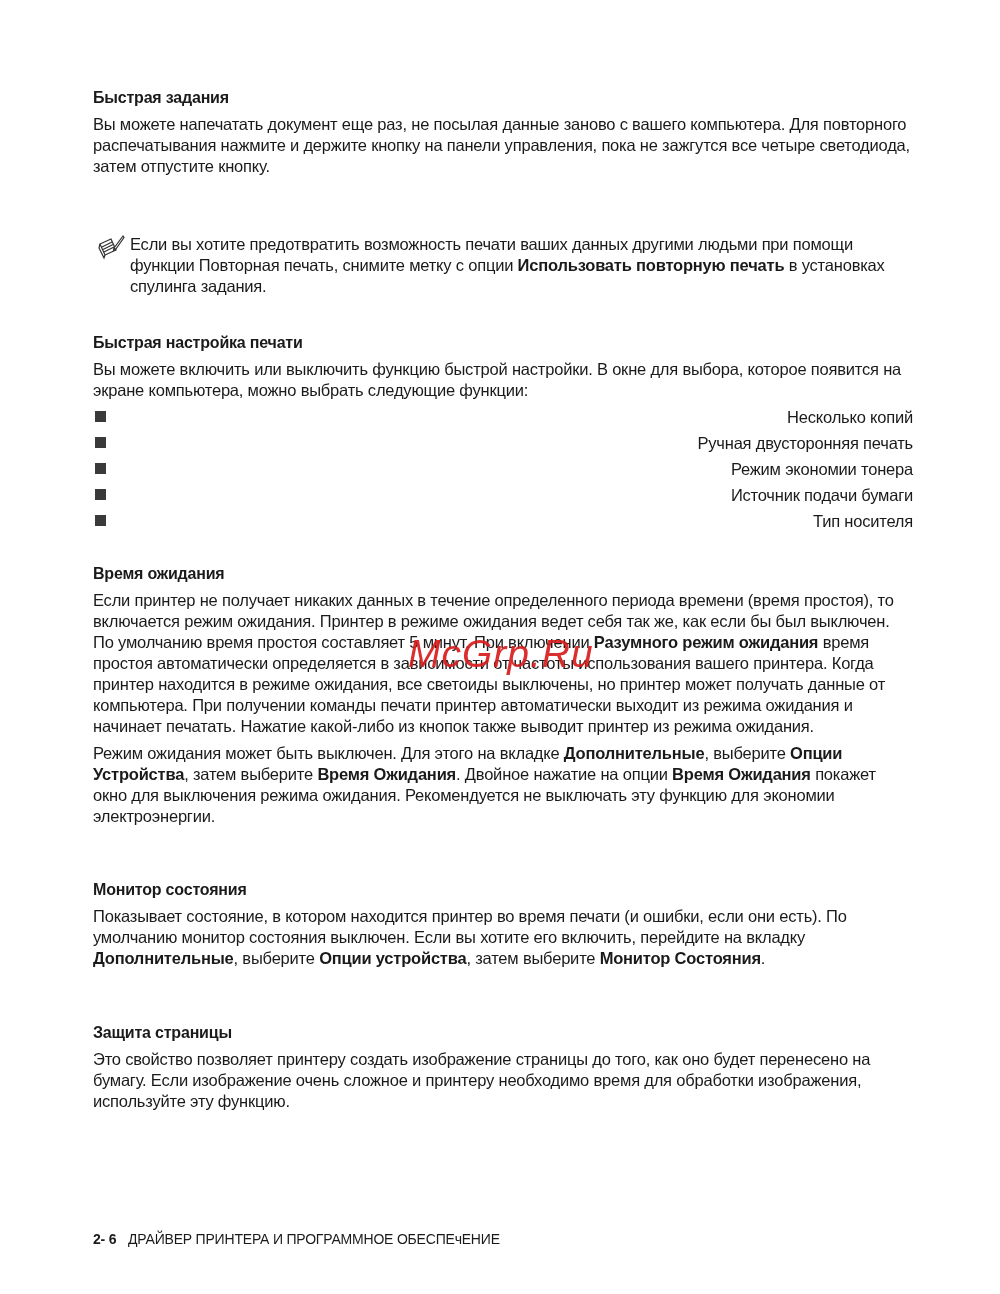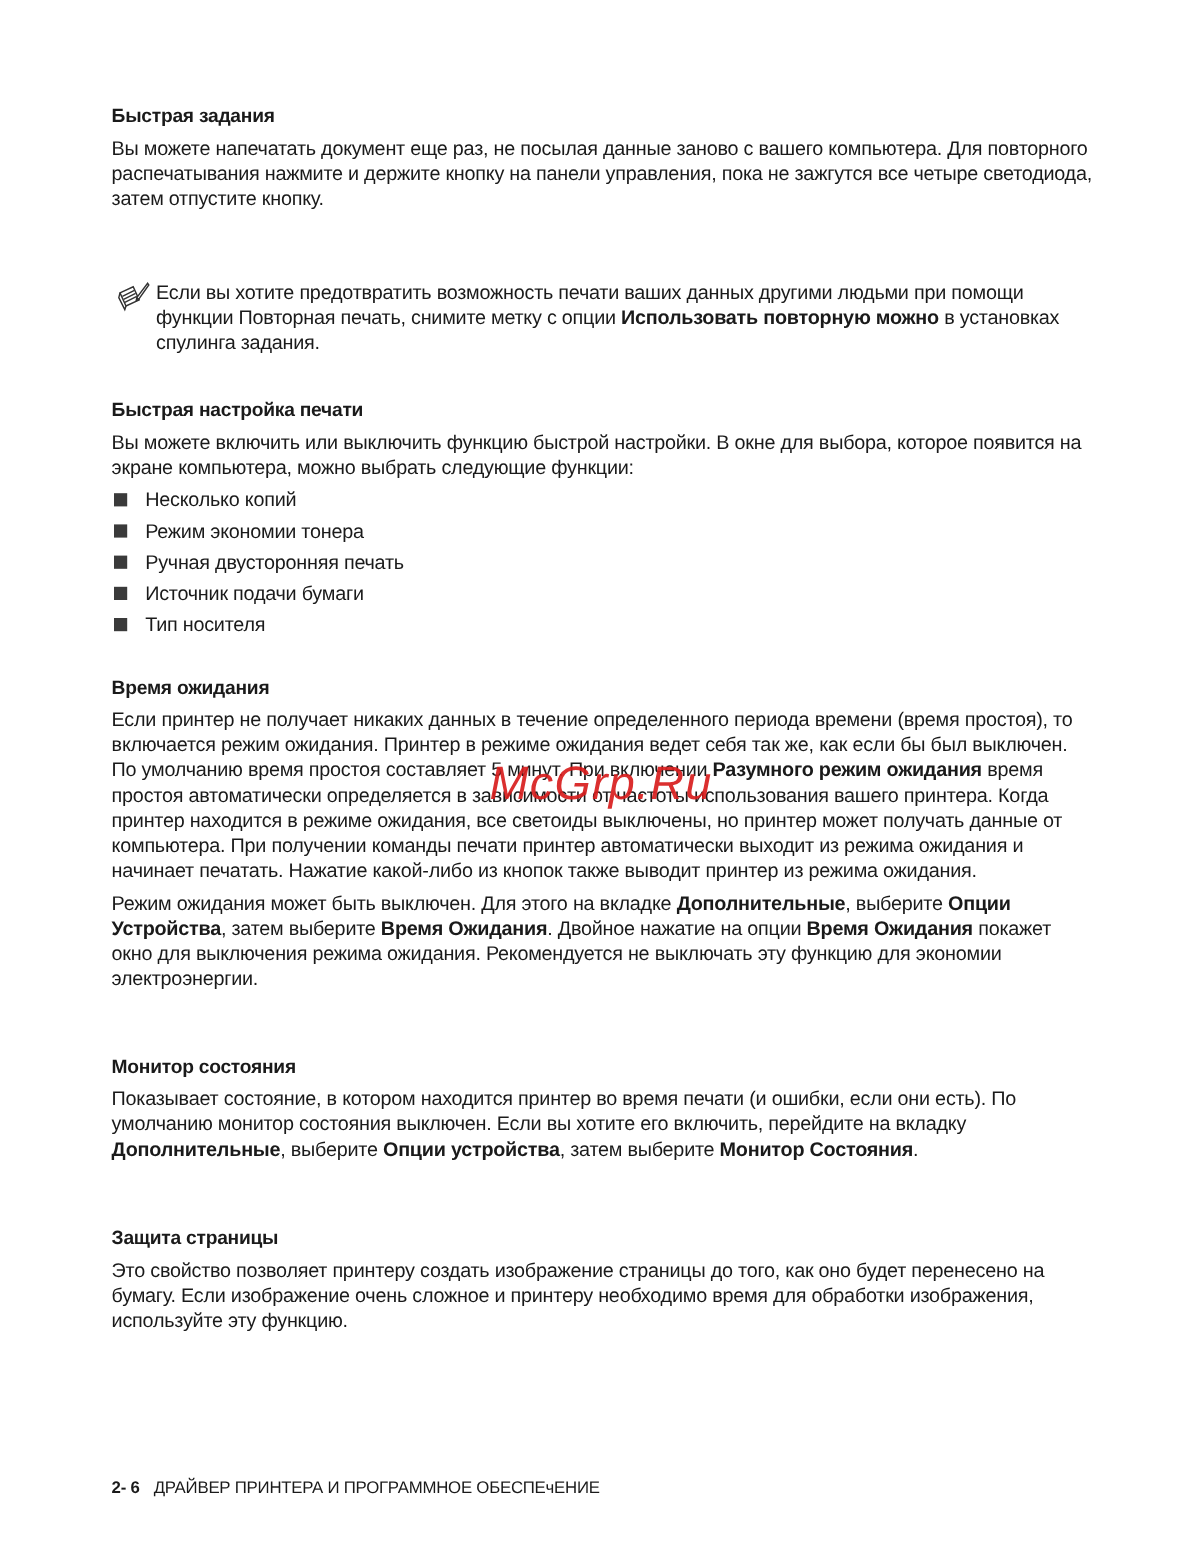--- a/index.html
+++ b/index.html
@@ -11,21 +11,21 @@
   .h { font-weight: bold; font-size: 16px; line-height: 20px; margin: 0 0 6px 0; letter-spacing: -0.2px; }
   .p { font-size: 16.5px; line-height: 21px; margin: 0; letter-spacing: -0.2px; }
   .p + .p { margin-top: 12px; }
   .gap-s { height: 6px; }
   b { font-weight: bold; }
   .sec { position: absolute; left: 0; width: 820px; }
   .note { position: absolute; left: 0; width: 820px; }
   .note-icon { position: absolute; left: 4px; top: 0px; width: 28px; height: 26px; }
   .note-text { margin-left: 37px; font-size: 16.5px; line-height: 21px; letter-spacing: -0.2px; }
   ul.bul { list-style: none; margin: 6px 0 0 0; padding: 0; }
-  ul.bul li { font-size: 16.5px; line-height: 20px; margin: 0 0 6px 0; position: relative; padding-left: 28px; letter-spacing: -0.2px; }
+  ul.bul li { font-size: 16.5px; line-height: 20px; margin: 0 0 6px 0; position: relative; padding-left: 28px; letter-spacing: -0.2px; text-align: right; }
   ul.bul li .sq { position: absolute; left: 2px; top: 4px; width: 11px; height: 11px; background: #3a3a3a; }
   .watermark {
     position: absolute; left: 408px; top: 632px; font-size: 39px; color: #d81e1e;
     font-family: "Liberation Sans", sans-serif; font-style: italic; letter-spacing: 1px;
     opacity: 0.92; line-height: 44px;
   }
   .footer { position: absolute; left: 93px; top: 1231px; font-size: 14px; letter-spacing: -0.2px; }
   .footer .num { font-weight: bold; margin-right: 8px; }
 </style>
 </head>
@@ -44,31 +44,31 @@
         <g fill="none" stroke="#333" stroke-width="1.2">
           <path d="M3 10 L14 5 L19 16 L8 21 Z" fill="#fff"></path>
           <path d="M5 13 L15 8 M6 15.5 L16 10.5 M7 18 L17 13"></path>
           <path d="M3 10 L2 14 L7 24 L8 21"></path>
           <path d="M17 14 L26 2 L27 3.5 L18.5 15.5 Z" fill="#fff"></path>
           <path d="M17 14 L16.5 16.5 L18.5 15.5"></path>
         </g>
       </svg>
     </span>
     <div class="note-text">
-      <span>Если вы хотите предотвратить возможность печати ваших данных другими людьми при помощи функции Повторная печать, снимите метку с опции </span><b>Использовать повторную можно</b><span> в установках спулинга задания.</span>
+      <span>Если вы хотите предотвратить возможность печати ваших данных другими людьми при помощи функции Повторная печать, снимите метку с опции </span><b>Использовать повторную печать</b><span> в установках спулинга задания.</span>
     </div>
   </div>
 
   <div class="sec" style="top:245px;">
     <div class="h">Быстрая настройка печати</div>
     <p class="p">Вы можете включить или выключить функцию быстрой настройки. В окне для выбора, которое появится на экране компьютера, можно выбрать следующие функции:</p>
     <ul class="bul">
       <li><span class="sq"></span><span>Несколько копий</span></li>
+      <li><span class="sq"></span><span>Ручная двусторонняя печать</span></li>
       <li><span class="sq"></span><span>Режим экономии тонера</span></li>
-      <li><span class="sq"></span><span>Ручная двусторонняя печать</span></li>
       <li><span class="sq"></span><span>Источник подачи бумаги</span></li>
       <li><span class="sq"></span><span>Тип носителя</span></li>
     </ul>
   </div>
 
   <div class="sec" style="top:476px;">
     <div class="h">Время ожидания</div>
     <p class="p"><span>Если принтер не получает никаких данных в течение определенного периода времени (время простоя), то включается режим ожидания. Принтер в режиме ожидания ведет себя так же, как если бы был выключен. По умолчанию время простоя составляет 5 минут. При включении </span><b>Разумного режим ожидания</b><span> время простоя автоматически определяется в зависимости от частоты использования вашего принтера. Когда принтер находится в режиме ожидания, все светоиды выключены, но принтер может получать данные от компьютера. При получении команды печати принтер автоматически выходит из режима ожидания и начинает печатать. Нажатие какой-либо из кнопок также выводит принтер из режима ожидания.</span></p>
     <div class="gap-s"></div>
     <p class="p"><span>Режим ожидания может быть выключен. Для этого на вкладке </span><b>Дополнительные</b><span>, выберите </span><b>Опции Устройства</b><span>, затем выберите </span><b>Время Ожидания</b><span>. Двойное нажатие на опции </span><b>Время Ожидания</b><span> покажет окно для выключения режима ожидания. Рекомендуется не выключать эту функцию для экономии электроэнергии.</span></p>

